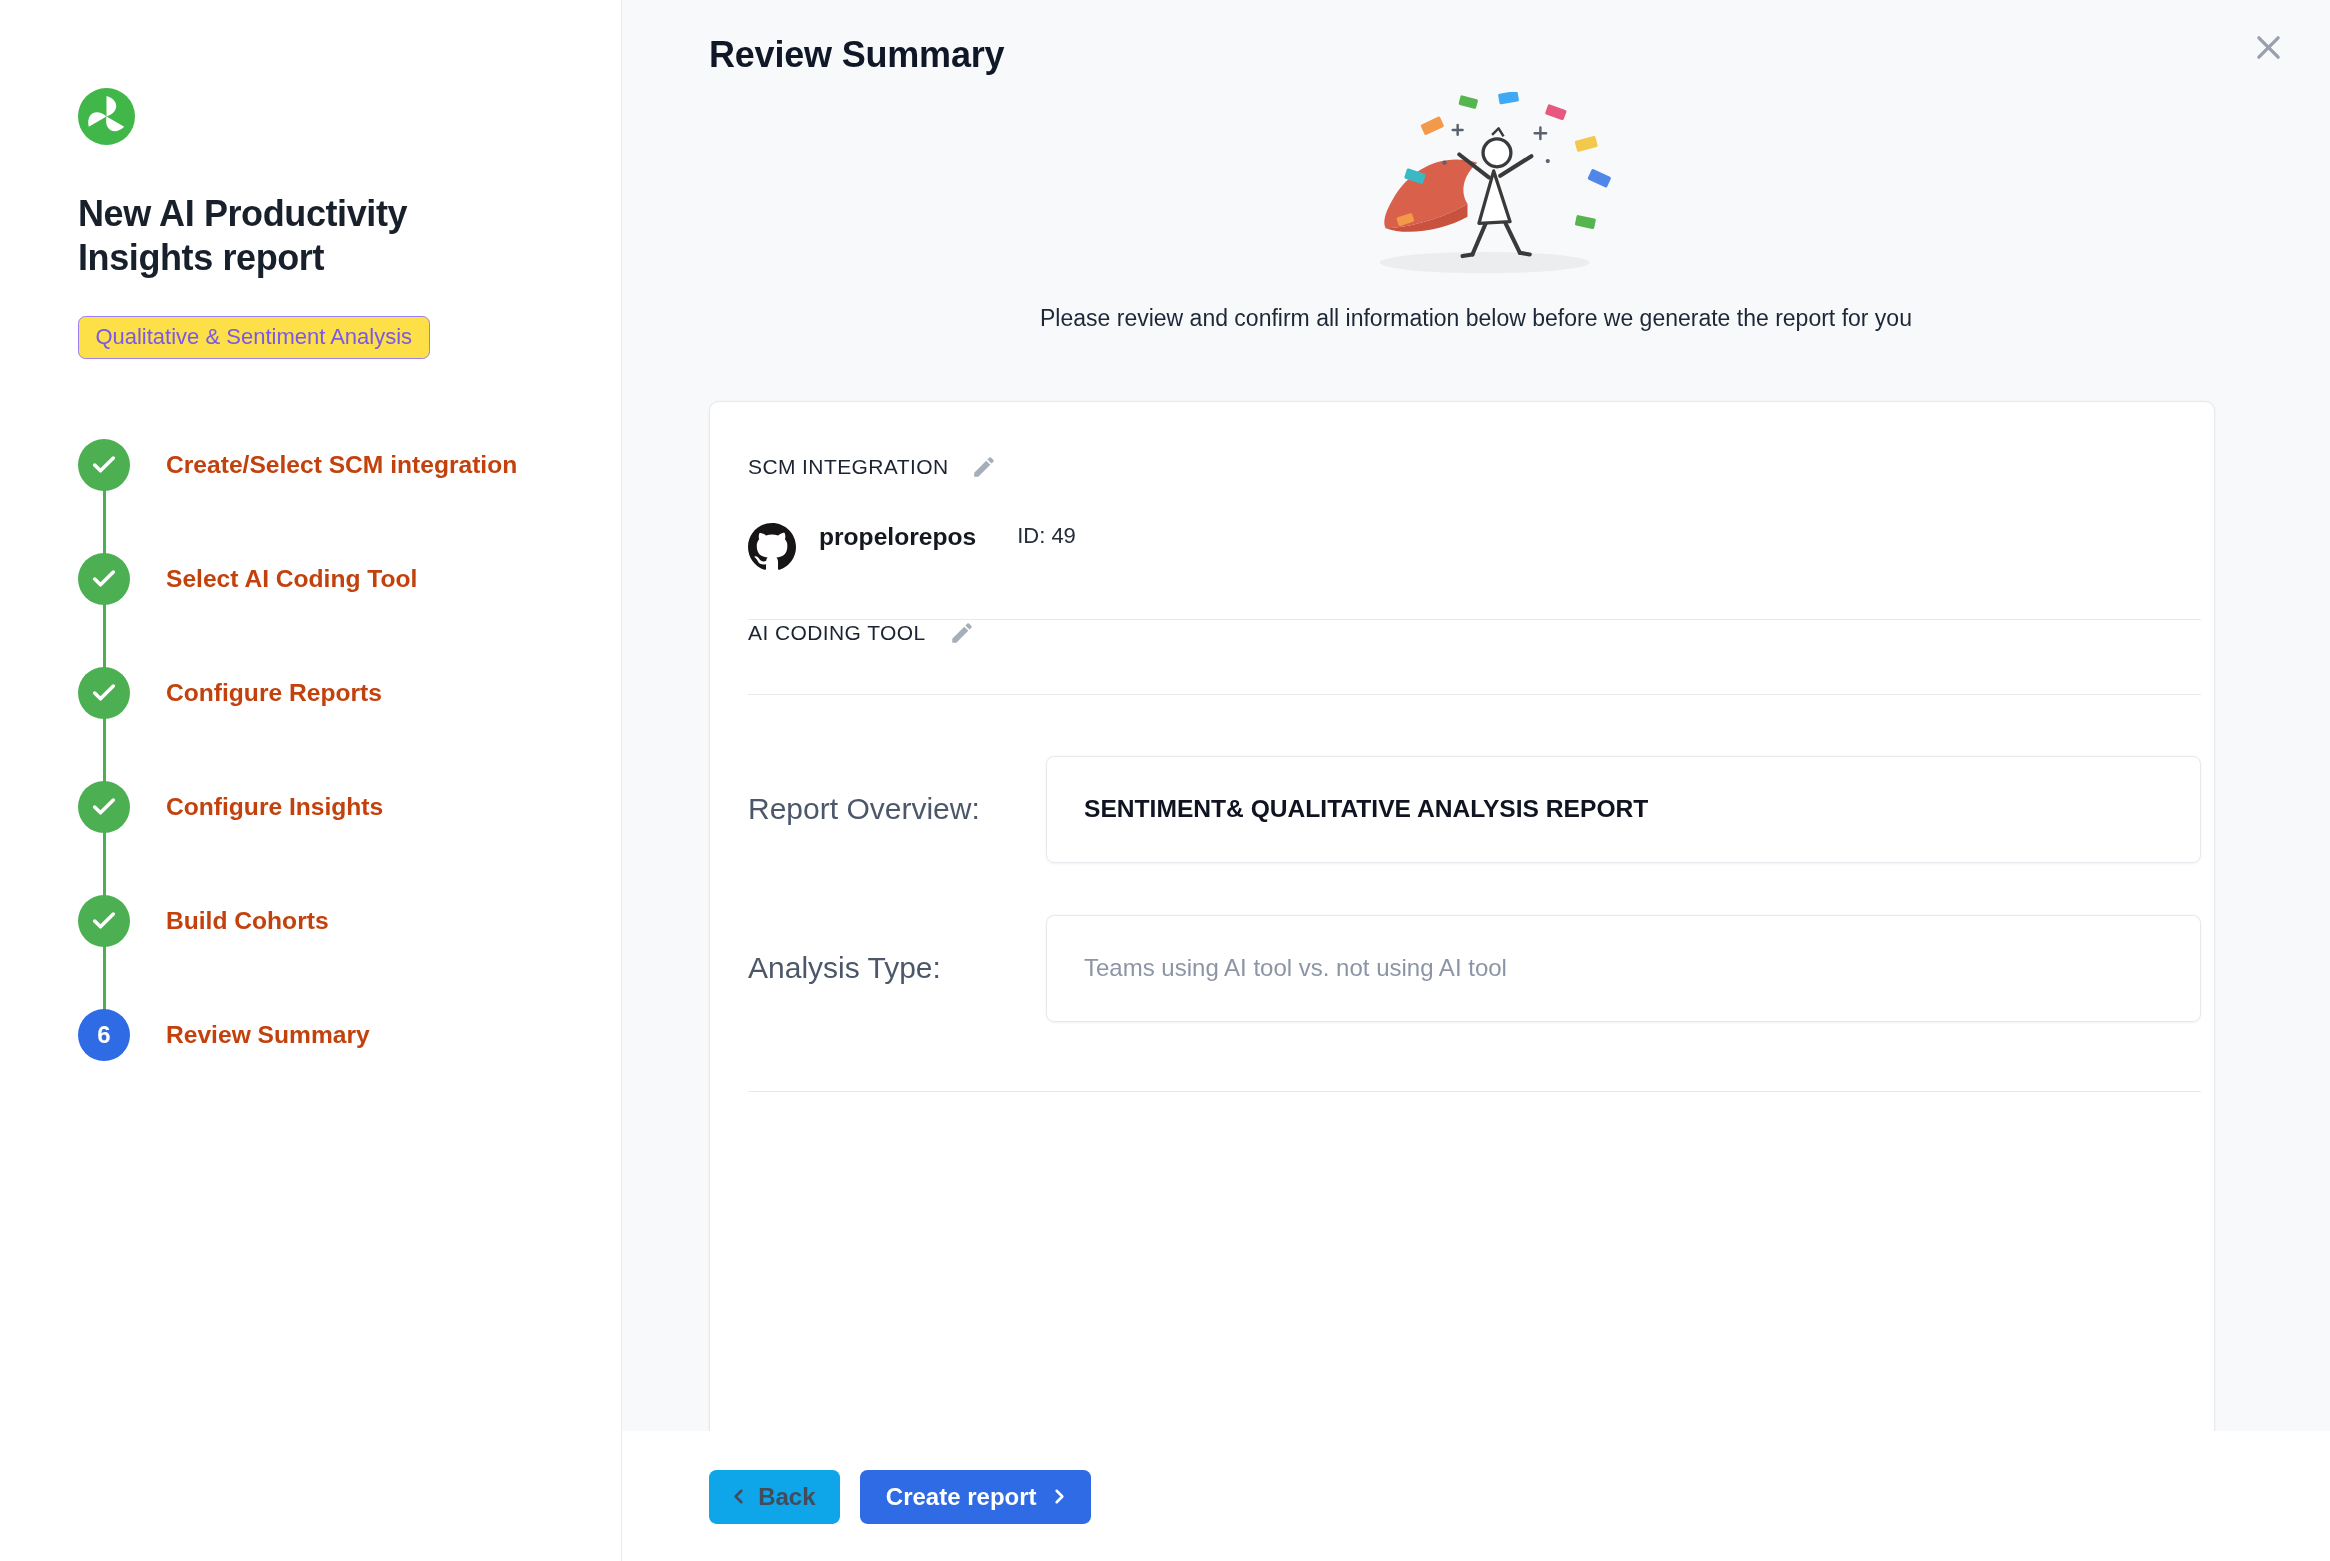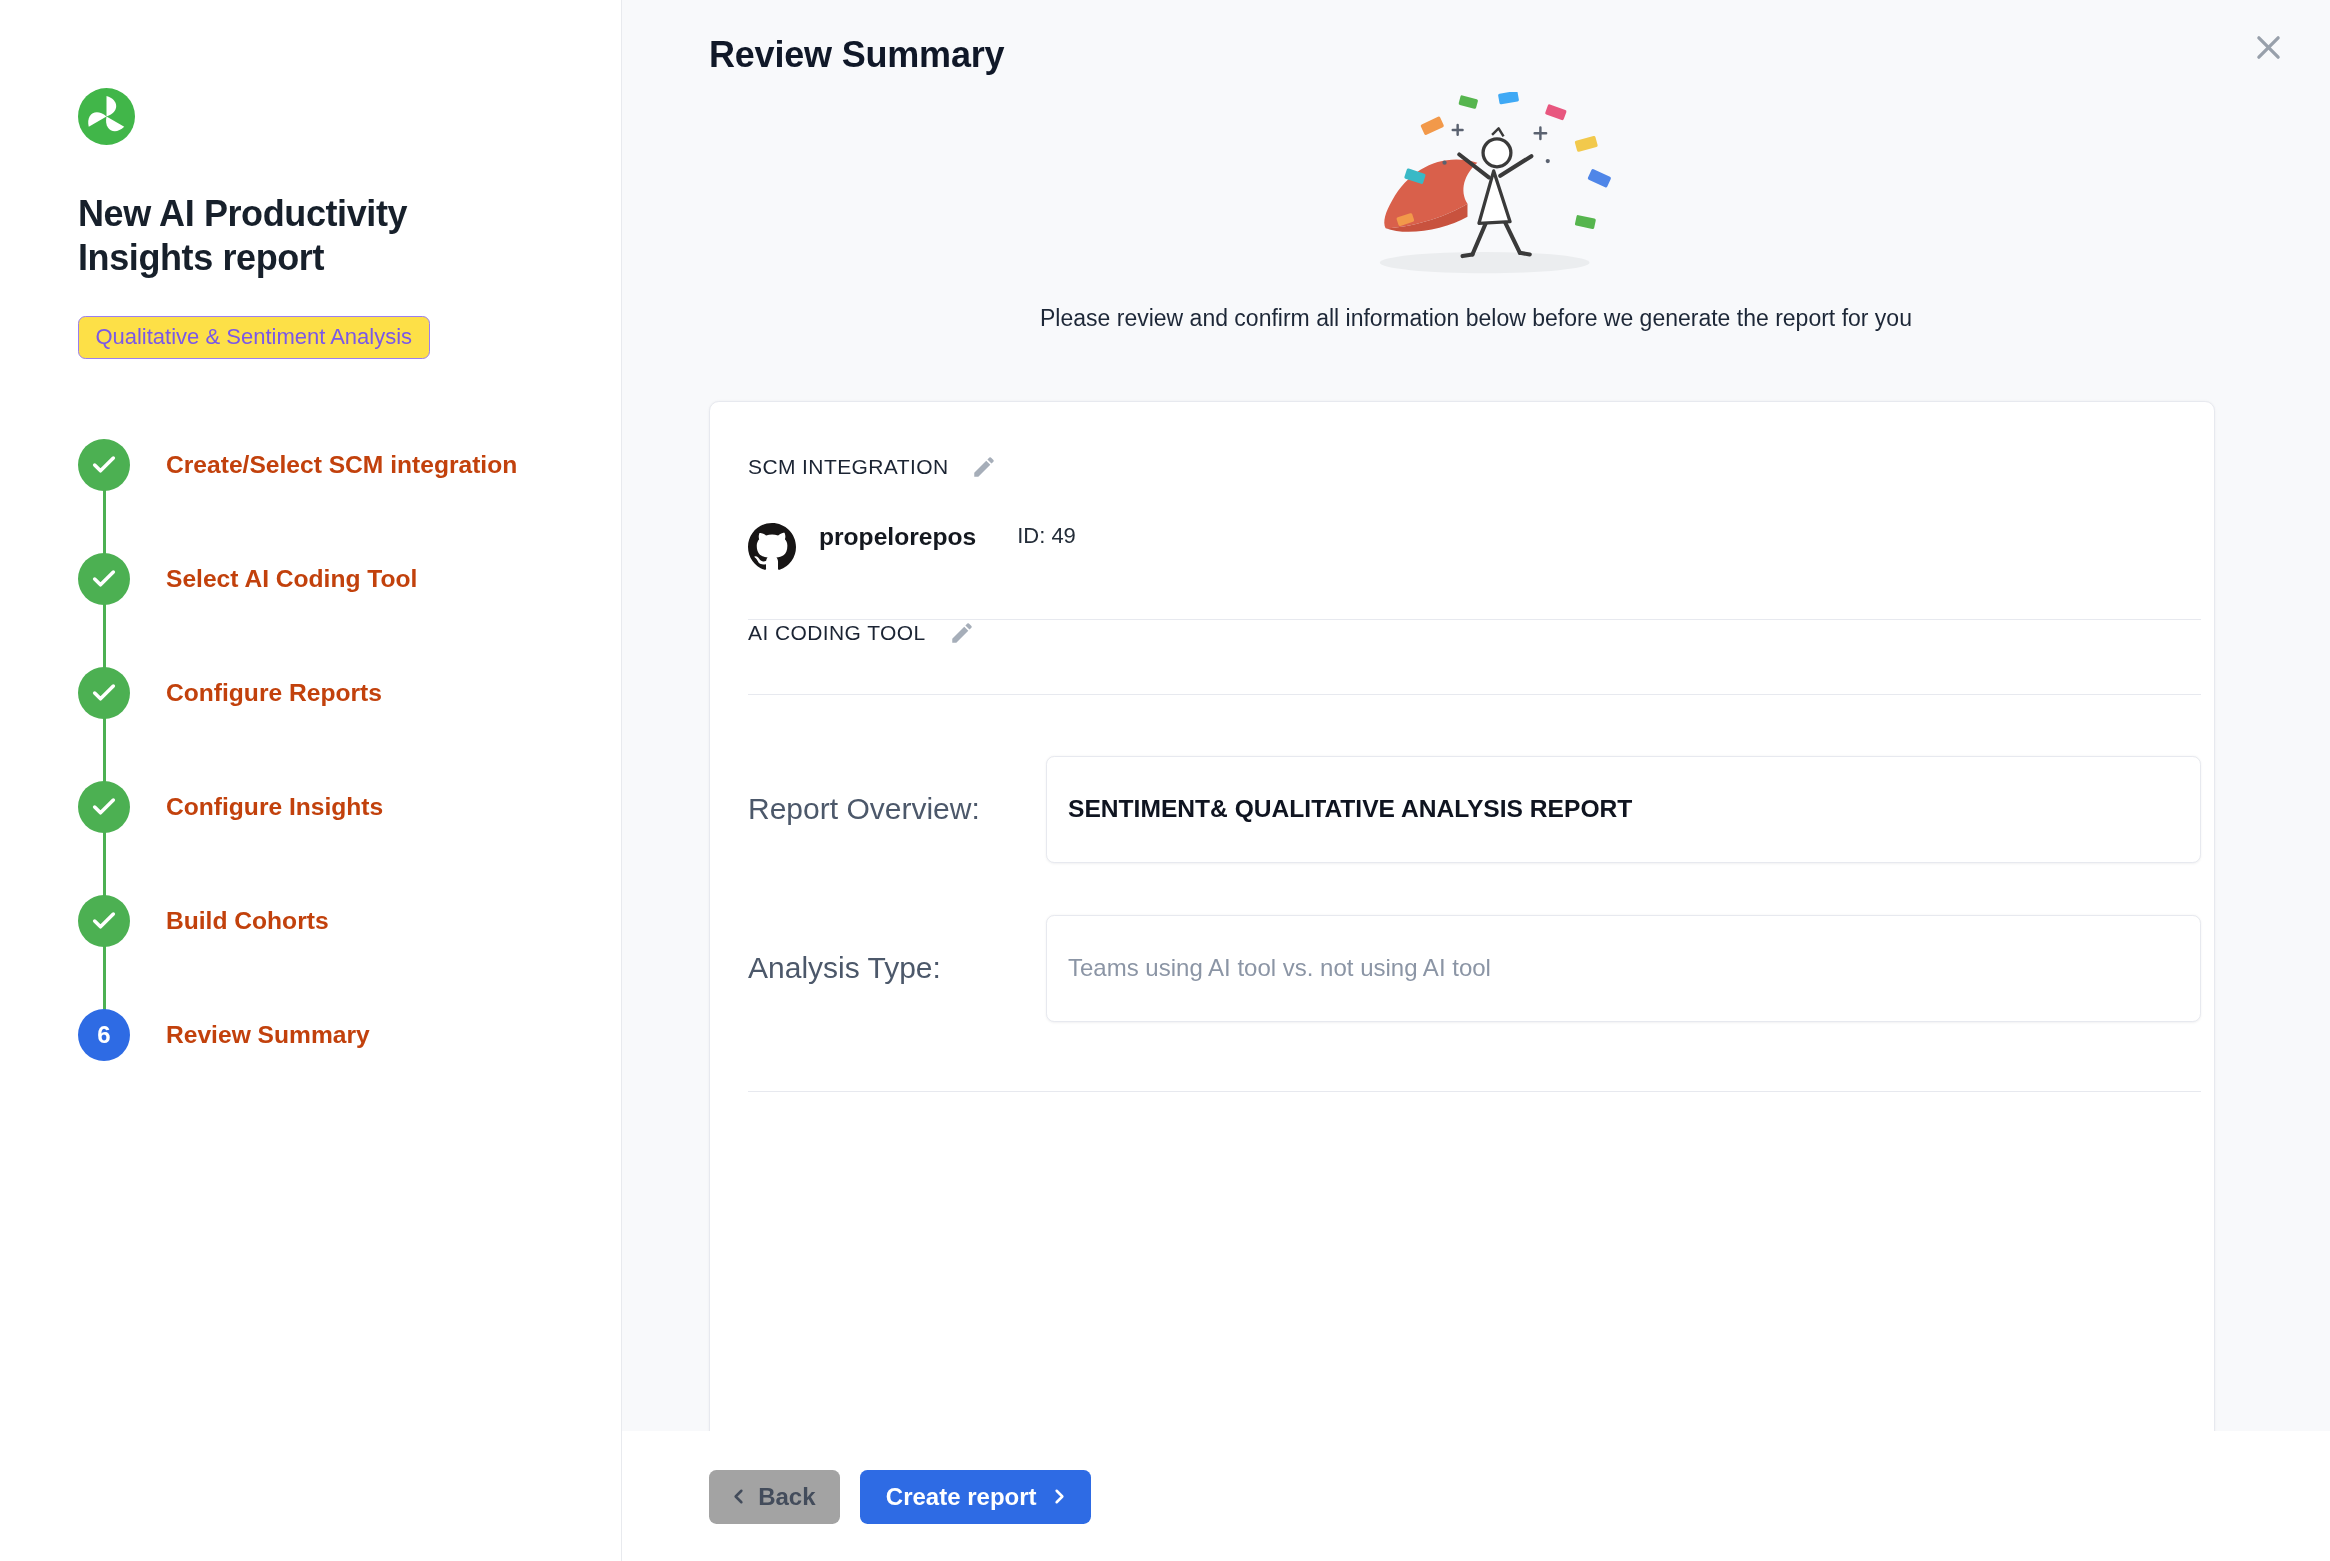--- a/index.html
+++ b/index.html
@@ -51,31 +51,31 @@
   .entity-name { margin-left:23px; font-size:24.6px; font-weight:700; color:#14181f; }
   .entity-id { margin-left:41px; font-size:22px; color:#232c38; }
 
   .divider { height:0.8px; background:#e7e9ef; margin-top:48px; }
   .section + .section { margin-top:0; }
   .section-gap { margin-top:59px; }
 
   .config-row { display:flex; align-items:center; margin-top:52px; }
   .config-row.first { margin-top:61px; }
   .config-label { width:298px; min-width:298px; font-size:30px; color:#4c586a; }
-  .config-value { flex:1; min-height:107px; display:flex; align-items:center; padding:0 21px;
+  .config-value { flex:1; min-height:107px; display:flex; align-items:center; padding:0 37px;
                   background:#fff; border:0.8px solid #e7e9ef; border-radius:8.2px;
                   box-shadow:0 0.8px 2.5px rgba(16,24,40,0.06); }
   .config-value.strong { font-size:24.6px; font-weight:700; color:#0f1420; }
   .config-value.muted { font-size:24px; color:#8b95a5; }
 
   .footer { position:absolute; left:0; right:0; bottom:0; height:131px; background:#ffffff;
             display:flex; align-items:center; padding-left:87px; gap:19.7px; }
   .btn { display:inline-flex; align-items:center; justify-content:center; height:54px; border:none;
          border-radius:7.4px; font-family:inherit; font-size:24px; font-weight:600; cursor:pointer; }
-  .btn-back { background:#a3a3a3; color:#434c5b; padding:0 24.6px 0 18px; gap:8.2px; }
+  .btn-back { background:#0ea5e9; color:#434c5b; padding:0 24.6px 0 18px; gap:8.2px; }
   .btn-create { background:#2e6be4; color:#ffffff; padding:0 19.7px 0 26px; gap:11.5px; }
 </style>
 </head>
 <body>
 
 <div class="app">
 
   <aside class="sidebar">
     <span class="logo">
       <svg width="57" height="57" viewBox="0 0 64 64">

